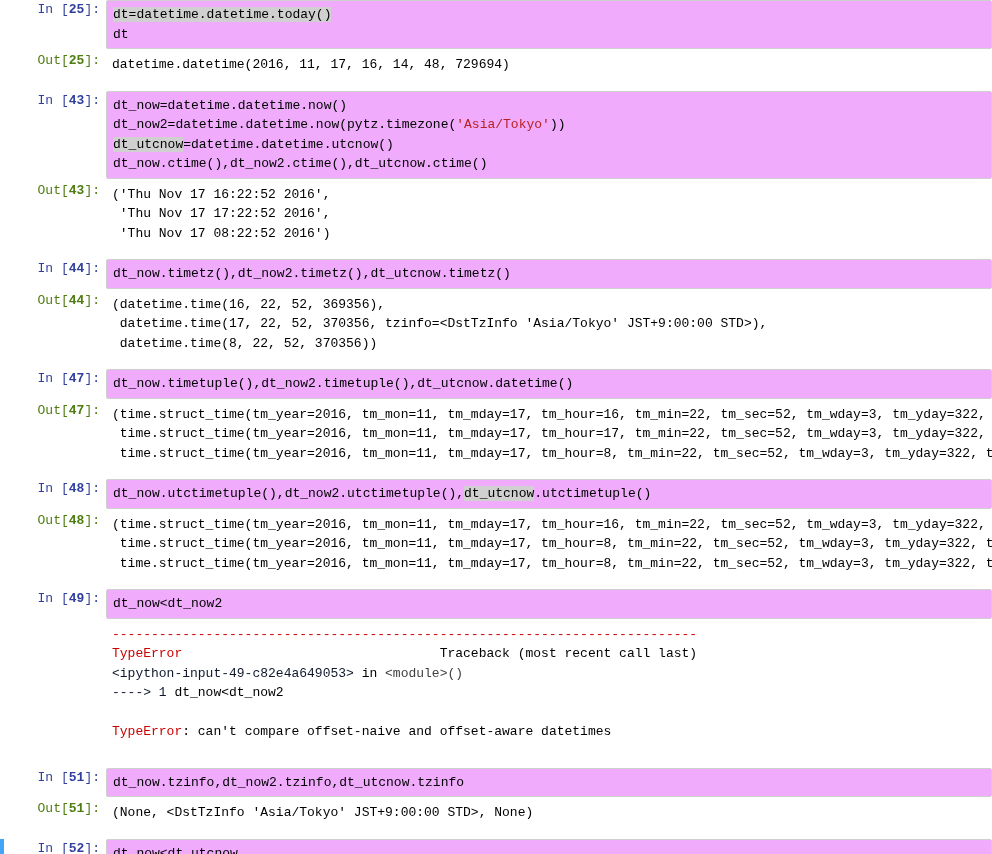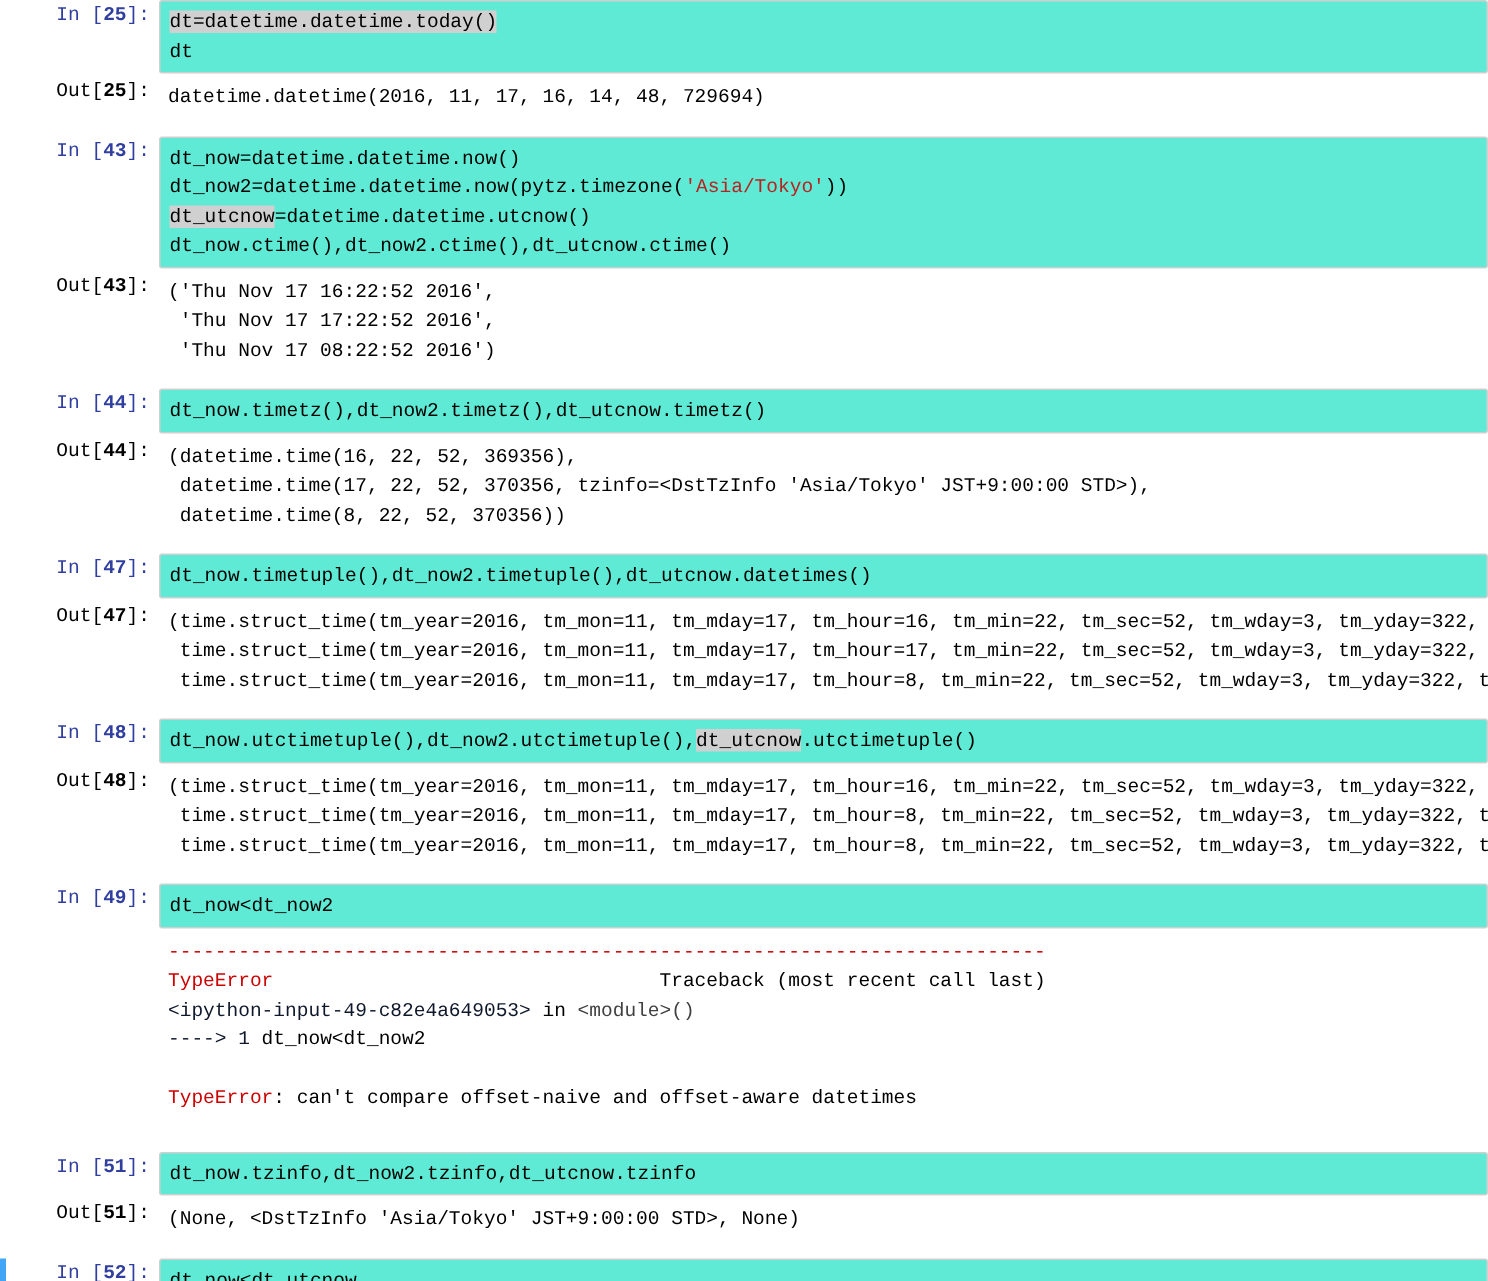--- a/index.html
+++ b/index.html
@@ -21,25 +21,25 @@
     text-align: right;
     padding-right: 6px;
     font-family: "Courier New", monospace;
     font-size: 13px;
     line-height: 1.5;
     flex-shrink: 0;
     margin-left: 12px;
   }
   .in-prompt { color: #303F9F; }
   .in-prompt .num { font-weight: bold; }
-  .out-prompt { color: #000000; }
+  .out-prompt { color: #4d7c0f; }
   .out-prompt .num { font-weight: bold; }
   .input-area {
     flex: 1;
-    background: #5eead4;
+    background: #f0abfc;
     border: 1px solid #cfcfcf;
     border-radius: 2px;
     padding: 4px 6px;
     line-height: 1.5;
     white-space: pre;
     overflow: hidden;
   }
   .output-area {
     flex: 1;
     padding: 4px 6px;
@@ -91,21 +91,21 @@
     </div>
     <div class="cell">
       <div class="prompt out-prompt">Out[<span class="num">44</span>]:</div>
       <div class="output-area">(datetime.time(16, 22, 52, 369356),
  datetime.time(17, 22, 52, 370356, tzinfo=&lt;DstTzInfo 'Asia/Tokyo' JST+9:00:00 STD&gt;),
  datetime.time(8, 22, 52, 370356))</div>
     </div>
     <div class="gap"></div>
     <div class="cell">
       <div class="prompt in-prompt">In [<span class="num">47</span>]:</div>
-      <div class="input-area code">dt_now.timetuple(),dt_now2.timetuple(),dt_utcnow.datetimes()</div>
+      <div class="input-area code">dt_now.timetuple(),dt_now2.timetuple(),dt_utcnow.datetime()</div>
     </div>
     <div class="cell">
       <div class="prompt out-prompt">Out[<span class="num">47</span>]:</div>
       <div class="output-area">(time.struct_time(tm_year=2016, tm_mon=11, tm_mday=17, tm_hour=16, tm_min=22, tm_sec=52, tm_wday=3, tm_yday=322, tm_isdst=-1),
  time.struct_time(tm_year=2016, tm_mon=11, tm_mday=17, tm_hour=17, tm_min=22, tm_sec=52, tm_wday=3, tm_yday=322, tm_isdst=0),
  time.struct_time(tm_year=2016, tm_mon=11, tm_mday=17, tm_hour=8, tm_min=22, tm_sec=52, tm_wday=3, tm_yday=322, tm_isdst=-1))</div>
     </div>
     <div class="gap"></div>
     <div class="cell">
       <div class="prompt in-prompt">In [<span class="num">48</span>]:</div>

